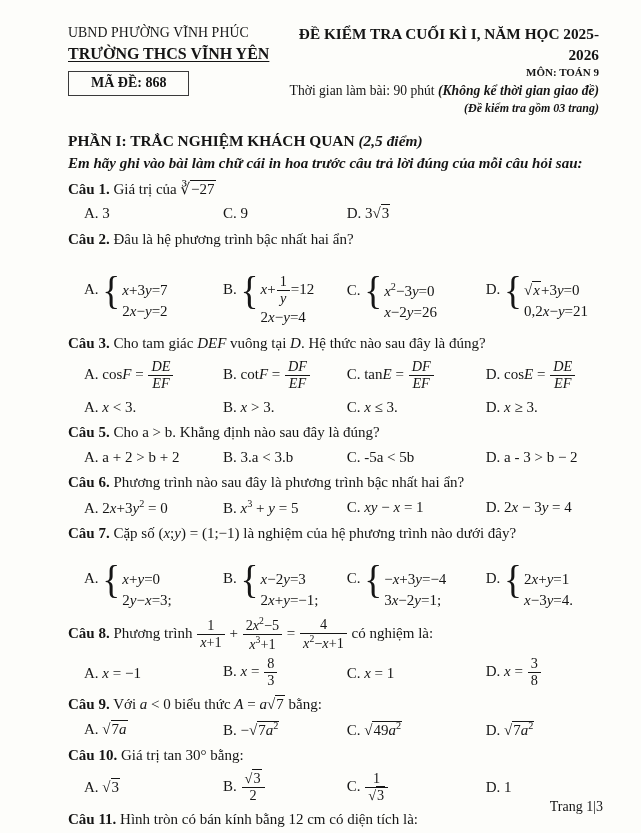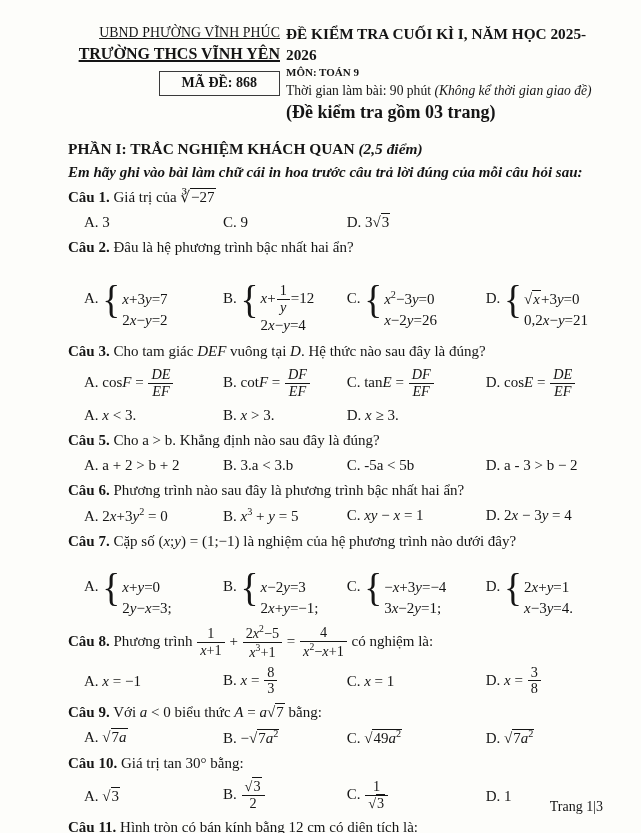--- a/index.html
+++ b/index.html
@@ -4,30 +4,30 @@
 <style>
   html,body{margin:0;padding:0;background:#9a9a9a;}
   .page{
     width:641px;height:833px;background:#fdfdfa;box-sizing:border-box;
     padding:24px 42px 18px 68px;position:relative;overflow:hidden;
     font-family:"Liberation Serif","DejaVu Serif",serif;color:#151515;
     font-size:15px;line-height:1.35;
   }
   
   .hdr{display:flex;align-items:flex-start;}
-  .h-left{width:212px;text-align:right;flex-shrink:0;text-decoration:underline;}
+  .h-left{width:212px;text-align:left;flex-shrink:0;}
   .h-org1{font-size:13.8px;letter-spacing:.1px;}
   .h-org2{font-size:16px;font-weight:bold;text-decoration:underline;text-underline-offset:2px;}
   .h-codebox{display:inline-block;border:1.6px solid #3a3a3a;padding:2px 22px;margin-top:7px;font-weight:bold;font-size:14px;}
-  .h-right{flex:1;text-align:left;padding-left:6px;}
+  .h-right{flex:1;text-align:right;padding-left:6px;}
   .h-t1{font-weight:bold;font-size:15.3px;}
   .h-t2{font-weight:bold;font-size:11px;}
   .h-time{font-size:13.6px;margin-top:2px;}
-  .h-time i{font-weight:normal;margin-top:12px;}
-  .h-note{font-size:18px;font-weight:bold;}
+  .h-time i{font-weight:bold;margin-top:12px;}
+  .h-note{font-size:12px;font-style:italic;font-weight:bold;}
   
   .sec-title{font-weight:bold;font-size:15.4px;margin-top:14px;}
   .sec-title .pts{font-style:italic;}
   .sec-instr{font-weight:bold;font-style:italic;font-size:15px;margin-top:2px;}
   
   .question{margin-top:5px;}
   .q-line{line-height:1.45;}
   .q-num{font-weight:bold;}
   .opts{display:grid;grid-template-columns:27% 24% 27% 22%;padding-left:16px;margin:3px 0 2px 0;}
   .opts.tall{align-items:center;margin:4px 0 4px 0;}
@@ -119,20 +119,21 @@
           <span class="opt"><span class="opt-label">A.</span> cos<i>F</i> = <span class="fr"><span class="t"><i>DE</i></span><span class="b"><i>EF</i></span></span></span>
           <span class="opt"><span class="opt-label">B.</span> cot<i>F</i> = <span class="fr"><span class="t"><i>DF</i></span><span class="b"><i>EF</i></span></span></span>
           <span class="opt"><span class="opt-label">C.</span> tan<i>E</i> = <span class="fr"><span class="t"><i>DF</i></span><span class="b"><i>EF</i></span></span></span>
           <span class="opt"><span class="opt-label">D.</span> cos<i>E</i> = <span class="fr"><span class="t"><i>DE</i></span><span class="b"><i>EF</i></span></span></span>
         </div>
       </div>
       <div class="question">
         <div class="opts">
           <span class="opt"><span class="opt-label">A.</span> <i>x</i> &lt; 3.</span>
           <span class="opt"><span class="opt-label">B.</span> <i>x</i> &gt; 3.</span>
+          <span class="opt"><span class="opt-label">C.</span> <i>x</i> ≤ 3.</span>
           <span class="opt"><span class="opt-label">D.</span> <i>x</i> ≥ 3.</span>
         </div>
       </div>
       <div class="question">
         <div class="q-line"><span class="q-num">Câu 5.</span> <span class="q-text">Cho a &gt; b. Khẳng định nào sau đây là đúng?</span></div>
         <div class="opts">
           <span class="opt"><span class="opt-label">A.</span> a + 2 &gt; b + 2</span>
           <span class="opt"><span class="opt-label">B.</span> 3.a &lt; 3.b</span>
           <span class="opt"><span class="opt-label">C.</span> -5a &lt; 5b</span>
           <span class="opt"><span class="opt-label">D.</span> a - 3 &gt; b − 2</span>

